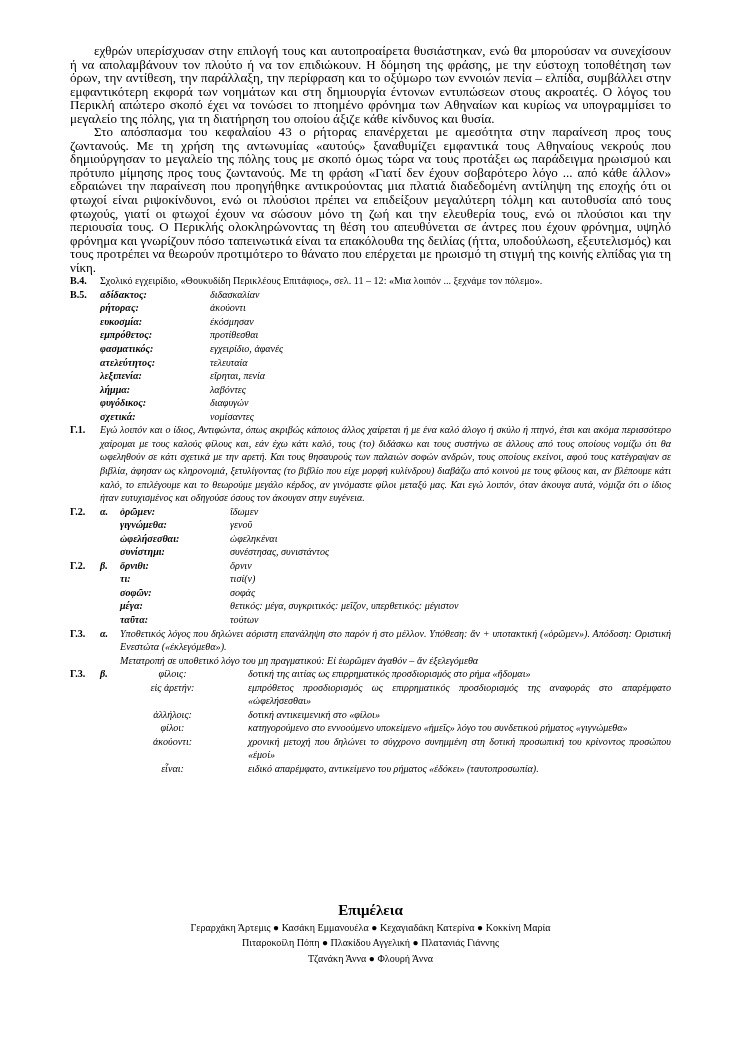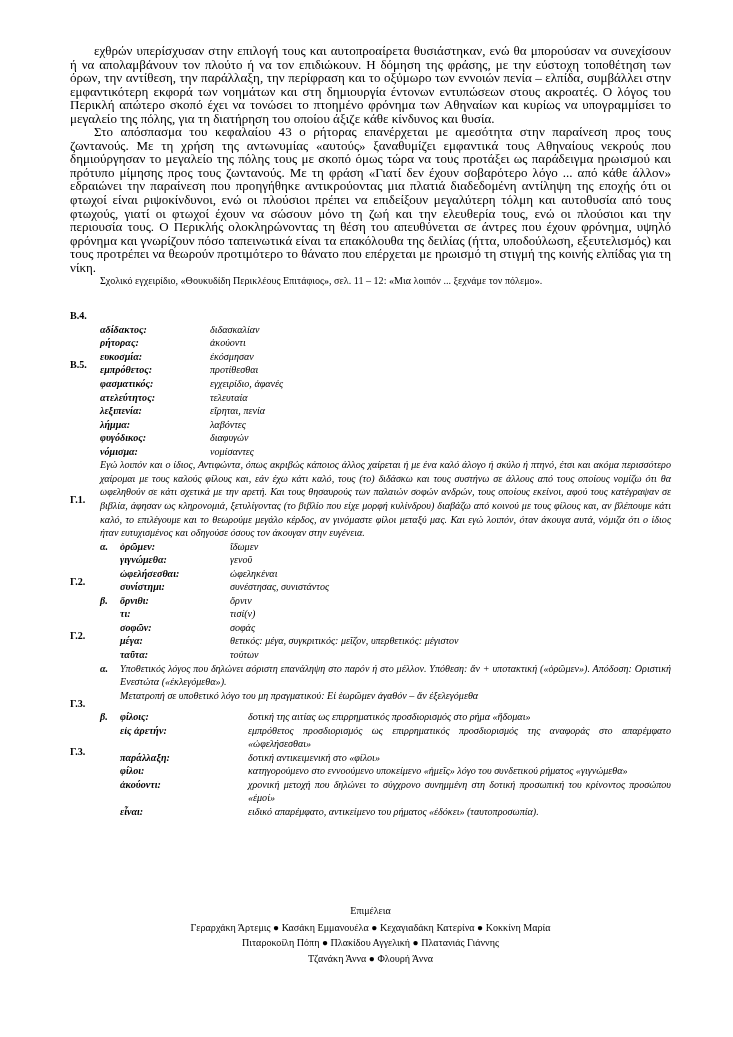--- a/index.html
+++ b/index.html
@@ -34,21 +34,20 @@
     display: flex;
     align-items: flex-start;
     font-size: 10.1px;
     line-height: 13.55px;
   }
   .qlabel {
     flex: 0 0 auto;
     width: 30px;
     font-weight: bold;
     font-style: normal;
-    margin-top: 35px;
   }
   .qsub {
     flex: 0 0 auto;
     width: 20px;
     font-weight: bold;
     font-style: italic;
   }
   .qbody {
     flex: 1 1 auto;
     text-align: justify;
@@ -85,36 +84,36 @@
     width: 105px;
     font-style: italic;
   }
   .syn-def {
     flex: 1 1 auto;
     text-align: justify;
     margin-left: 23px;
   }
 
   .italic { font-style: italic; }
-  .bold { font-weight: bold; }
+  .bold { font-weight: normal; text-align: center; }
 
   
   .footer {
     position: absolute;
     left: 70px;
     right: 62px;
     top: 903px;
     text-align: center;
     font-size: 10.1px;
     line-height: 15.5px;
     font-weight: bold;
   }
   .footer-title {
-    font-weight: normal;
-    font-size: 10px;
+    font-weight: bold;
+    font-size: 15px;
     margin-bottom: 1px;
   }
   .footer-line { font-weight: normal; }
 </style>
 </head>
 <body>
 
 <div class="page">
 
   <p class="body-par">εχθρών υπερίσχυσαν στην επιλογή τους και αυτοπροαίρετα θυσιάστηκαν, ενώ θα μπορούσαν να συνεχίσουν ή να απολαμβάνουν τον πλούτο ή να τον επιδιώκουν. Η δόμηση της φράσης, με την εύστοχη τοποθέτηση των όρων, την αντίθεση, την παράλλαξη, την περίφραση και το οξύμωρο των εννοιών πενία – ελπίδα, συμβάλλει στην εμφαντικότερη εκφορά των νοημάτων και στη δημιουργία έντονων εντυπώσεων στους ακροατές. Ο λόγος του Περικλή απώτερο σκοπό έχει να τονώσει το πτοημένο φρόνημα των Αθηναίων και κυρίως να υπογραμμίσει το μεγαλείο της πόλης, για τη διατήρηση του οποίου άξιζε κάθε κίνδυνος και θυσία.</p>
@@ -158,21 +157,21 @@
       </div>
       <div class="vocab-row">
         <span class="vocab-term">λήμμα:</span>
         <span class="vocab-def">λαβόντες</span>
       </div>
       <div class="vocab-row">
         <span class="vocab-term">φυγόδικος:</span>
         <span class="vocab-def">διαφυγών</span>
       </div>
       <div class="vocab-row">
-        <span class="vocab-term">νόμισμα:</span>
+        <span class="vocab-term">σχετικά:</span>
         <span class="vocab-def">νομίσαντες</span>
       </div>
     </div>
   </div>
 
   <div class="qblock">
     <span class="qlabel">Γ.1.</span>
     <span class="qbody italic">Εγώ λοιπόν και ο ίδιος, Αντιφώντα, όπως ακριβώς κάποιος άλλος χαίρεται ή με ένα καλό άλογο ή σκύλο ή πτηνό, έτσι και ακόμα περισσότερο χαίρομαι με τους καλούς φίλους και, εάν έχω κάτι καλό, τους (το) διδάσκω και τους συστήνω σε άλλους από τους οποίους νομίζω ότι θα ωφεληθούν σε κάτι σχετικά με την αρετή. Και τους θησαυρούς των παλαιών σοφών ανδρών, τους οποίους εκείνοι, αφού τους κατέγραψαν σε βιβλία, άφησαν ως κληρονομιά, ξετυλίγοντας (το βιβλίο που είχε μορφή κυλίνδρου) διαβάζω από κοινού με τους φίλους και, αν βλέπουμε κάτι καλό, το επιλέγουμε και το θεωρούμε μεγάλο κέρδος, αν γινόμαστε φίλοι μεταξύ μας. Και εγώ λοιπόν, όταν άκουγα αυτά, νόμιζα ότι ο ίδιος ήταν ευτυχισμένος και οδηγούσε όσους τον άκουγαν στην ευγένεια.</span>
   </div>
 
@@ -241,21 +240,21 @@
     <div class="qbody plain italic">
       <div class="syn-row">
         <span class="syn-term bold">φίλοις:</span>
         <span class="syn-def">δοτική της αιτίας ως επιρρηματικός προσδιορισμός στο ρήμα «ἥδομαι»</span>
       </div>
       <div class="syn-row">
         <span class="syn-term bold">εἰς ἀρετήν:</span>
         <span class="syn-def">εμπρόθετος προσδιορισμός ως επιρρηματικός προσδιορισμός της αναφοράς στο απαρέμφατο «ὠφελήσεσθαι»</span>
       </div>
       <div class="syn-row">
-        <span class="syn-term bold">παράλλαξη:</span>
+        <span class="syn-term bold">ἀλλήλοις:</span>
         <span class="syn-def">δοτική αντικειμενική στο «φίλοι»</span>
       </div>
       <div class="syn-row">
         <span class="syn-term bold">φίλοι:</span>
         <span class="syn-def">κατηγορούμενο στο εννοούμενο υποκείμενο «ἡμεῖς» λόγο του συνδετικού ρήματος «γιγνώμεθα»</span>
       </div>
       <div class="syn-row">
         <span class="syn-term bold">ἀκούοντι:</span>
         <span class="syn-def">χρονική μετοχή που δηλώνει το σύγχρονο συνημμένη στη δοτική προσωπική του κρίνοντος προσώπου «ἐμοί»</span>
       </div>

